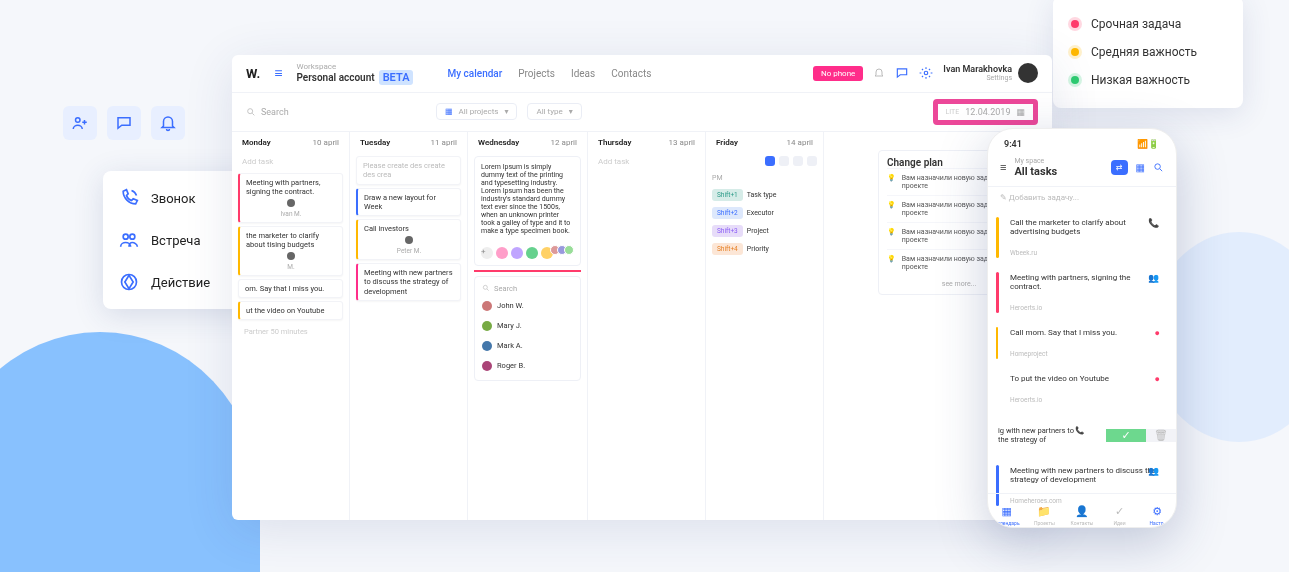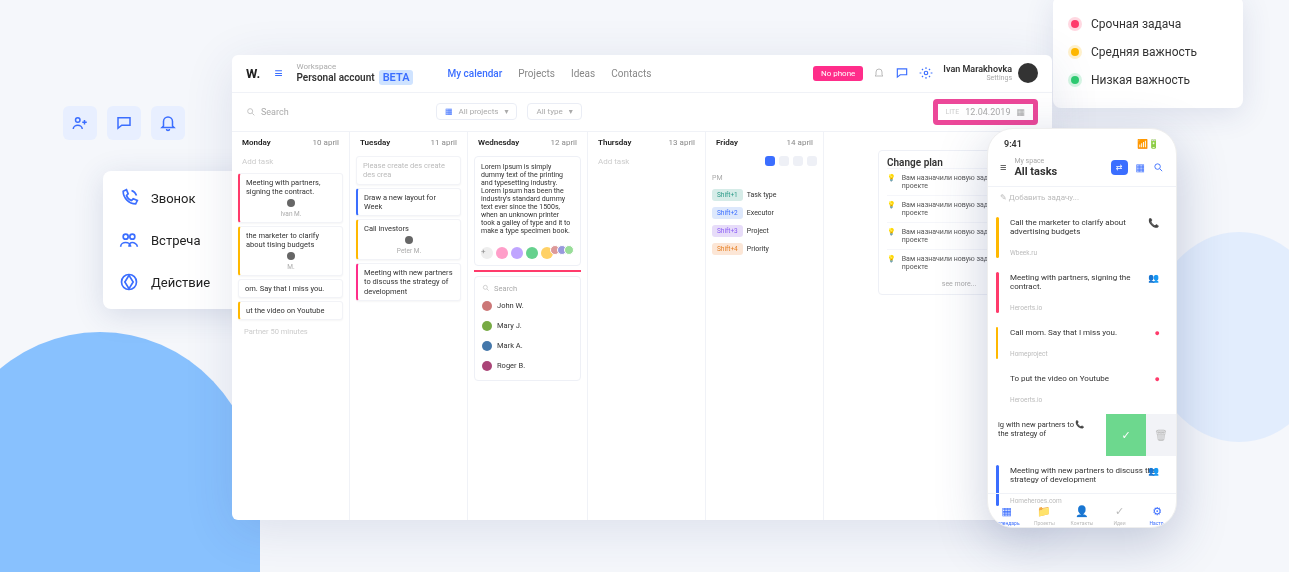--- a/index.html
+++ b/index.html
@@ -269,21 +269,21 @@
   position:relative;
 }
 .ptask .pstripe { position:absolute; left:0; top:5px; bottom:5px; width:3px; border-radius:2px; }
 .ptask .pbody { padding-left: 6px; }
 .ptask .picon { position:absolute; right:8px; top:6px; color:#3b6eff; font-size:9px; }
 .ptask .psrc { font-size:6.5px; color:#bbb; margin-top:13px; }
 .pyellow { background:#ffb800; }
 .pred { background:#ff3b6b; }
 .pblue { background:#3b6eff; }
 
-.swipe-row { display:flex; margin: 4px 0 4px 0; height:42px; }
+.swipe-row { display:flex; margin: 4px 0 4px 0; height:42px;align-items:center; }
 .swipe-row .sw-text { flex:1; padding:6px 10px; font-size:7.5px; }
 .swipe-row .sw-green { width:40px; background:#6dd88e; display:flex; align-items:center; justify-content:center; color:#fff; }
 .swipe-row .sw-grey { width:30px; background:#f2f3f7; display:flex; align-items:center; justify-content:center; color:#bbb; }
 
 .phone-tabbar {
   position:absolute; bottom:0; left:0; right:0;
   height: 34px;
   border-top:1px solid #f0f2f7;
   display:flex; justify-content:space-around; align-items:center;
 }

